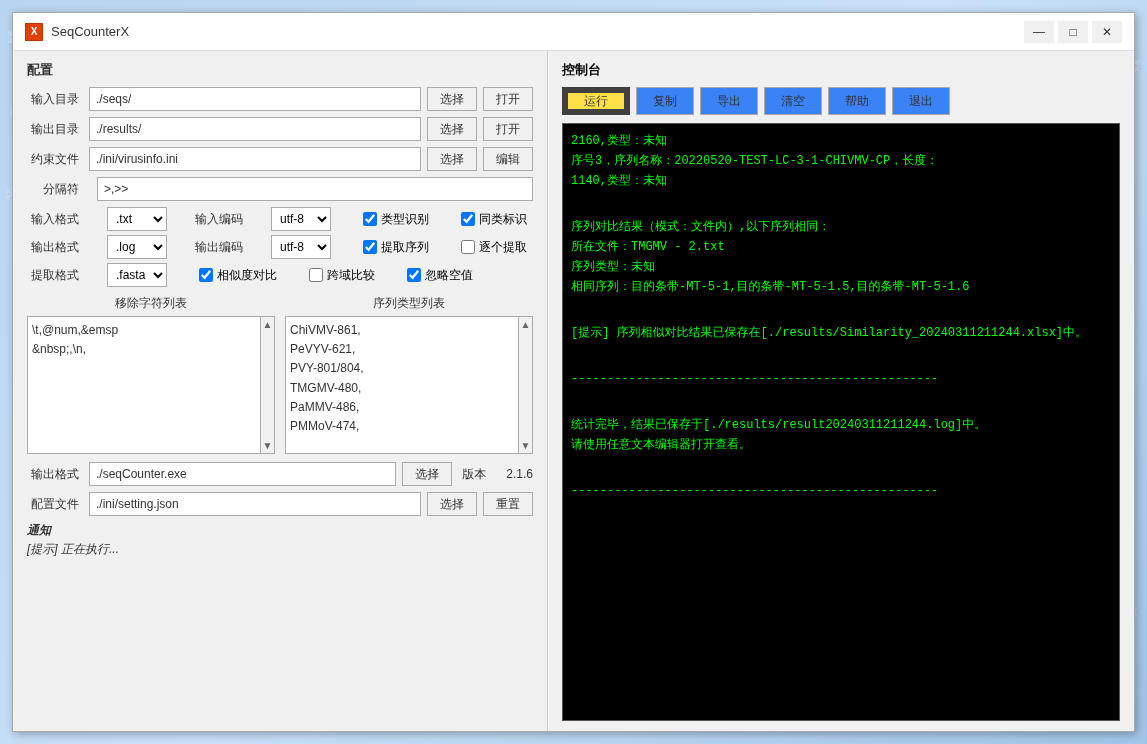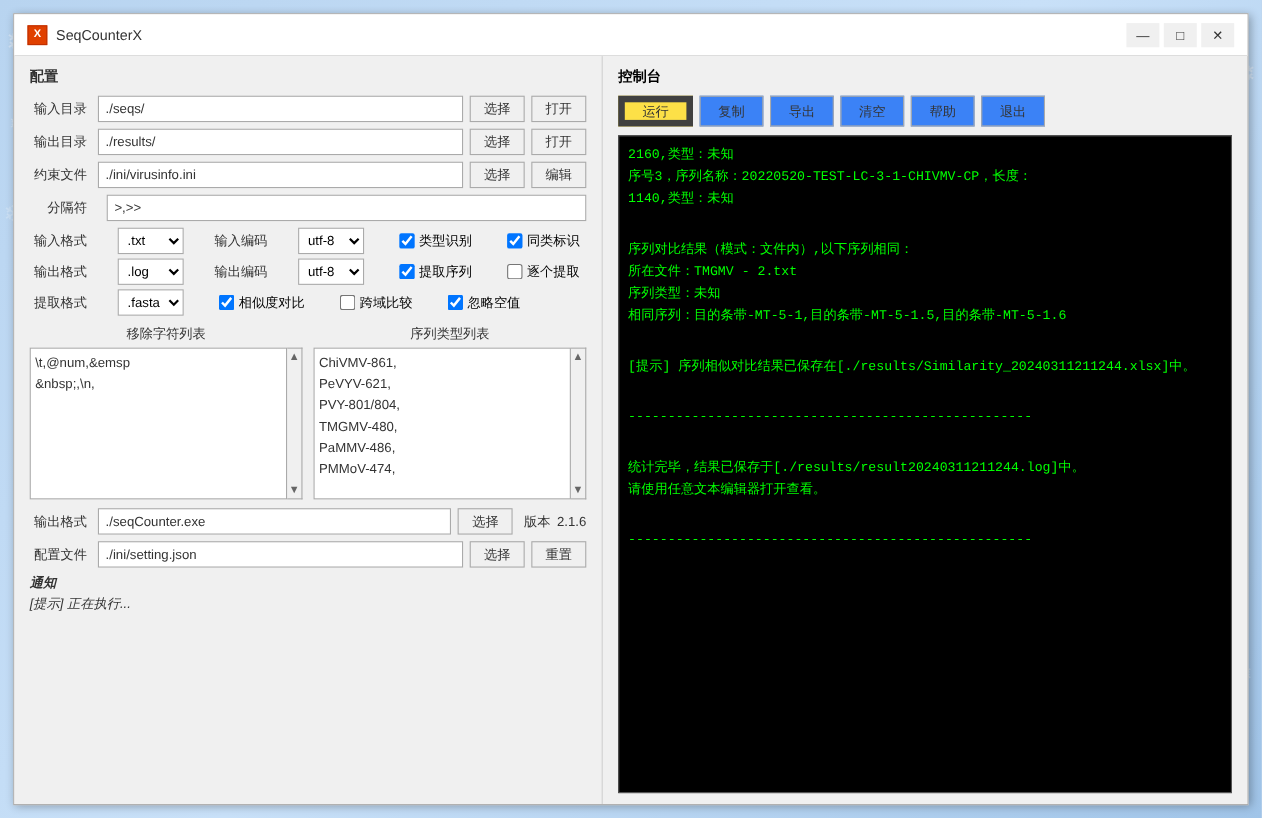--- a/index.html
+++ b/index.html
@@ -453,21 +453,21 @@
             </div>
           </div>
         </div>
       </div>
 
       <div class="form-row bottom-section">
         <span class="form-label">输出格式</span>
         <input class="form-input" type="text" value="./seqCounter.exe" style="">
         <button class="btn">选择</button>
         <span style="font-size:12px;color:#333;margin-left:4px;">版本</span>
-        <span style="font-size:12px;color:#333;margin-left:0;">2.1.6</span>
+        <span style="font-size:12px;color:#333;margin-left:14px;">2.1.6</span>
       </div>
 
       <div class="form-row">
         <span class="form-label">配置文件</span>
         <input class="form-input" type="text" value="./ini/setting.json" style="">
         <button class="btn">选择</button>
         <button class="btn">重置</button>
       </div>
 
       <div style="margin-top:6px;font-style:italic;">

